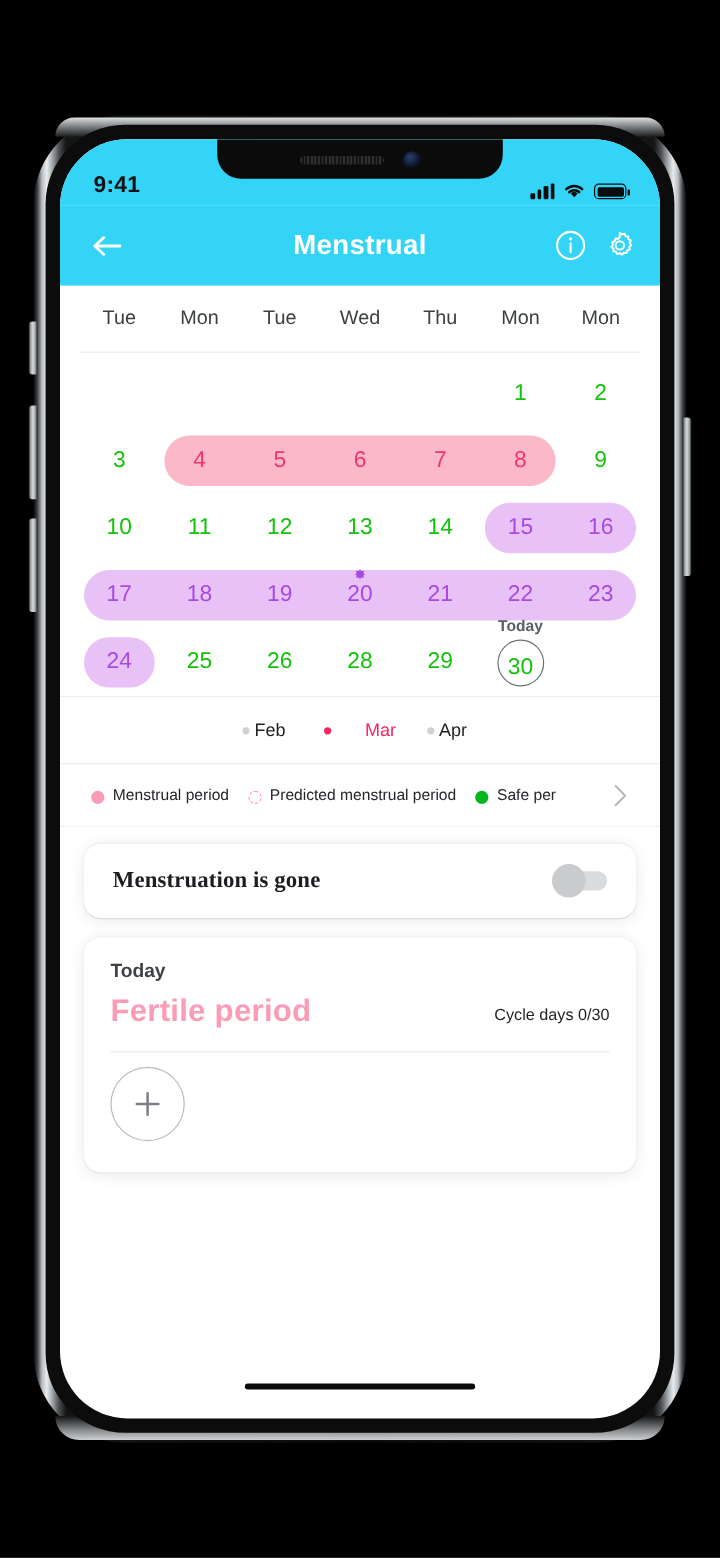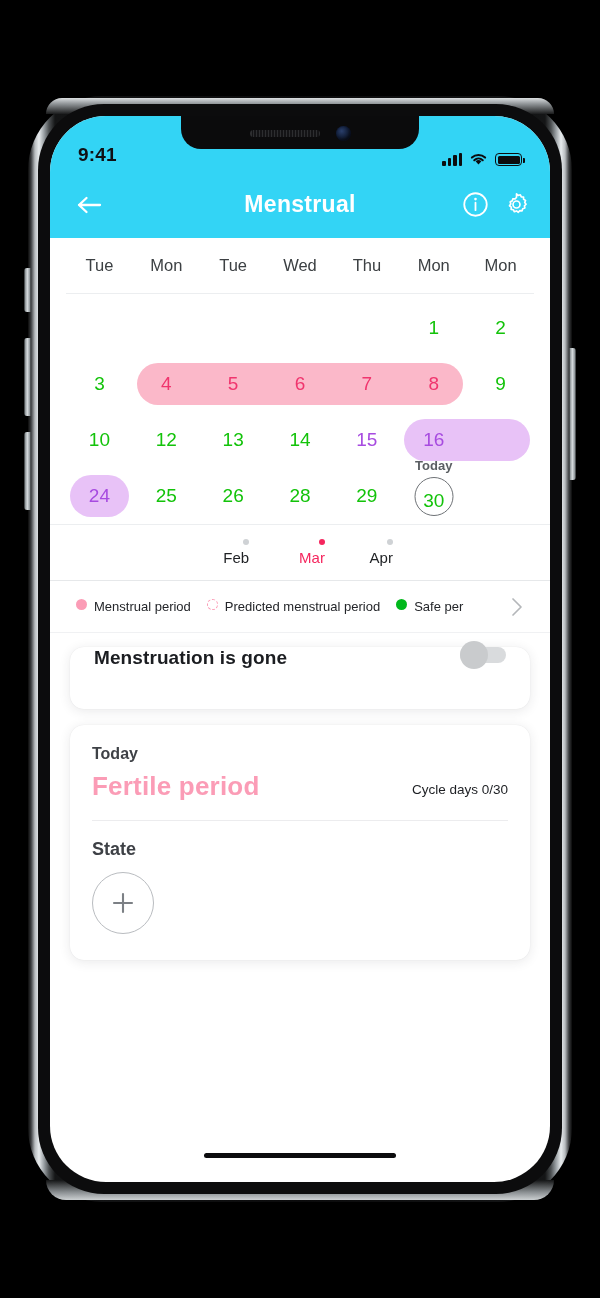--- a/index.html
+++ b/index.html
@@ -258,22 +258,22 @@
     border-bottom: 1px solid #e6e8ea;
     height: 57px;
     display: flex;
     align-items: center;
     justify-content: center;
     gap: 26px;
     background: #ffffff;
   }
   .month-item {
     display: flex;
-    flex-direction: column;
-    align-items: flex-end;
+    flex-direction: row;
+    align-items: center;
     gap: 4px;
     cursor: pointer;
     min-width: 42px;
   }
   .month-dot { width: 6px; height: 6px; border-radius: 50%; background: #cfd2d5; }
   .month-item.active .month-dot { background: #F5265E; }
   .month-name { font-size: 15px; color: #1f2124; }
   .month-item.active .month-name { color: #F5265E; margin-left: 24px; }
 
   
@@ -281,21 +281,21 @@
     height: 52px;
     display: flex;
     align-items: center;
     padding: 0 24px 0 26px;
     gap: 16px;
     background: #ffffff;
     border-bottom: 1px solid #f0f1f3;
     overflow: hidden;
     white-space: nowrap;
   }
-  .legend-item { display: flex; align-items: flex-start; gap: 7px; flex: 0 0 auto; }
+  .legend-item { display: flex; align-items: flex-end; gap: 7px; flex: 0 0 auto; }
   .legend-dot { width: 11px; height: 11px; border-radius: 50%; flex: 0 0 auto; }
   .legend-dot.solid-pink  { background: #FB9CB6; }
   .legend-dot.solid-green { background: #00B81B; }
   .legend-dot.dashed-pink {
     background: transparent;
     border: 1.6px dashed #FB9CB6;
   }
   .legend-label { font-size: 13px; color: #24262a; }
   #legend-chevron { margin-left: auto; flex: 0 0 auto; cursor: pointer; }
 
@@ -303,23 +303,24 @@
   #content { background: #ffffff; padding: 14px 20px 0 20px; }
   .card {
     background: #ffffff;
     border-radius: 14px;
     box-shadow: 0 2px 12px rgba(40,44,52,0.10), 0 0 1px rgba(40,44,52,0.12);
   }
 
   #card-gone {
     height: 62px;
     display: flex;
-    align-items: flex-start;
+    align-items: center;
     padding: 0 24px;
     margin-bottom: 16px;
+    font-family: Liberation Serif, serif;
   }
   #gone-title { font-size: 19px; font-weight: 700; color: #1b1d21; letter-spacing: .1px; }
   #gone-toggle {
     margin-left: auto;
     width: 46px; height: 16px;
     border-radius: 8px;
     background: #d9dbdd;
     position: relative;
     cursor: pointer;
   }
@@ -470,33 +471,63 @@
           <div class="day">
             <span>9</span>
           </div>
         </div>
         <div class="week">
           <div class="pill purple" style="left: calc(71.4286% + 4px); width: calc(28.5714% - 8px);"></div>
           <div class="day">
             <span>10</span>
           </div>
           <div class="day">
+            <span>11</span>
+          </div>
+          <div class="day">
             <span>12</span>
           </div>
           <div class="day">
             <span>13</span>
           </div>
           <div class="day">
             <span>14</span>
           </div>
           <div class="day fertile">
             <span>15</span>
           </div>
           <div class="day fertile">
             <span>16</span>
+          </div>
+        </div>
+        <div class="week">
+          <div class="pill purple" style="left: calc(0% + 4px); width: calc(100% - 8px);"></div>
+          <div class="day fertile">
+            <span>17</span>
+          </div>
+          <div class="day fertile">
+            <span>18</span>
+          </div>
+          <div class="day fertile">
+            <span>19</span>
+          </div>
+          <div class="day fertile">
+            <svg class="ovu-mark" viewBox="0 0 10 10">
+              <path d="M5 0.4 L6.3 2 L8.6 1.8 L8.2 4 L9.6 5 L8.2 6 L8.6 8.2 L6.3 8 L5 9.6 L3.7 8 L1.4 8.2 L1.8 6 L0.4 5 L1.8 4 L1.4 1.8 L3.7 2 Z" fill="#A74BE0"></path>
+            </svg>
+            <span>20</span>
+          </div>
+          <div class="day fertile">
+            <span>21</span>
+          </div>
+          <div class="day fertile">
+            <span>22</span>
+          </div>
+          <div class="day fertile">
+            <span>23</span>
           </div>
         </div>
         <div class="week">
           <div class="pill purple" style="left: calc(0% + 4px); width: calc(14.2857% - 8px);"></div>
           <div class="day fertile">
             <span>24</span>
           </div>
           <div class="day">
             <span>25</span>
           </div>
@@ -563,21 +594,20 @@
     <div class="card" id="card-today">
       <div id="today-label-2">Today</div>
       <div id="today-row">
         <div id="today-phase">Fertile period</div>
         <div id="cycle-days">
           <span class="cd-label">Cycle days</span>
           <span class="cd-value">0/30</span>
         </div>
       </div>
       <div id="today-divider"></div>
-      <div id="state-title">State</div>
       <div id="state-add">
         <svg width="28" height="28" viewBox="0 0 28 28">
           <path d="M14 5 V23 M5 14 H23" stroke="#7c8085" stroke-width="2.1" stroke-linecap="round"></path>
         </svg>
       </div>
     </div>
 
   </div>
 
   <div id="home-indicator"></div>

